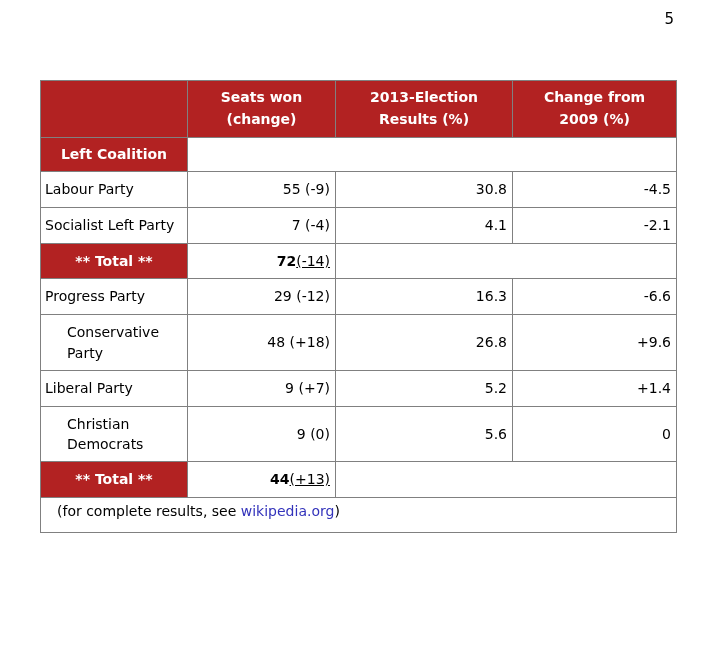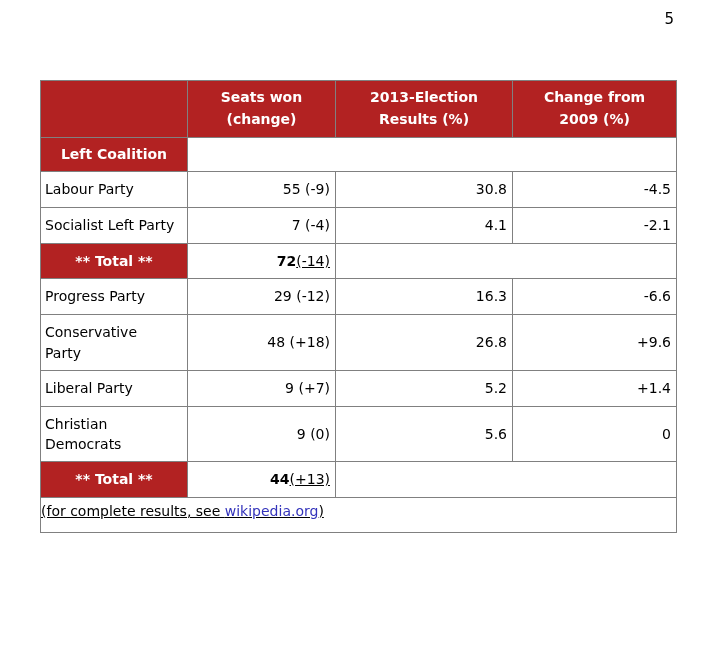--- a/index.html
+++ b/index.html
@@ -24,32 +24,32 @@
     font-size:14px;line-height:1.45;
     padding:2px 4px;vertical-align:middle;overflow:hidden;
     background:#fff;
   }
   .red{
     background:var(--accent);color:#fff;font-weight:bold;
     text-align:center;font-size:14px;
   }
   th.red div{line-height:1.55;}
   .party{text-align:left;padding-left:4px;}
-  .party .wrap{display:inline-block;max-width:100px;}
+  .party .wrap{display:inline-block;max-width:100px;margin-left:22px;}
   .num{text-align:right;padding-right:5px;}
   .b{font-weight:bold;}
   .chg{text-decoration:underline;}
   tr.h-header{height:57px;}
   tr.h-coal{height:34px;}
   tr.h-sm{height:36px;}
   tr.h-md{height:35px;}
   tr.h-lg{height:56px;}
   tr.h-xl{height:55px;}
   td.footer-cell{
-    vertical-align:top;padding-top:3px;padding-left:0;font-size:14px;text-decoration:underline;
+    vertical-align:top;padding-top:3px;padding-left:16px;font-size:14px;
   }
   a.link{color:var(--link);text-decoration:none;cursor:pointer;}
 </style>
 </head>
 <body>
 
 <div class="page-number">5</div>
 
 <table class="results">
   <colgroup>

